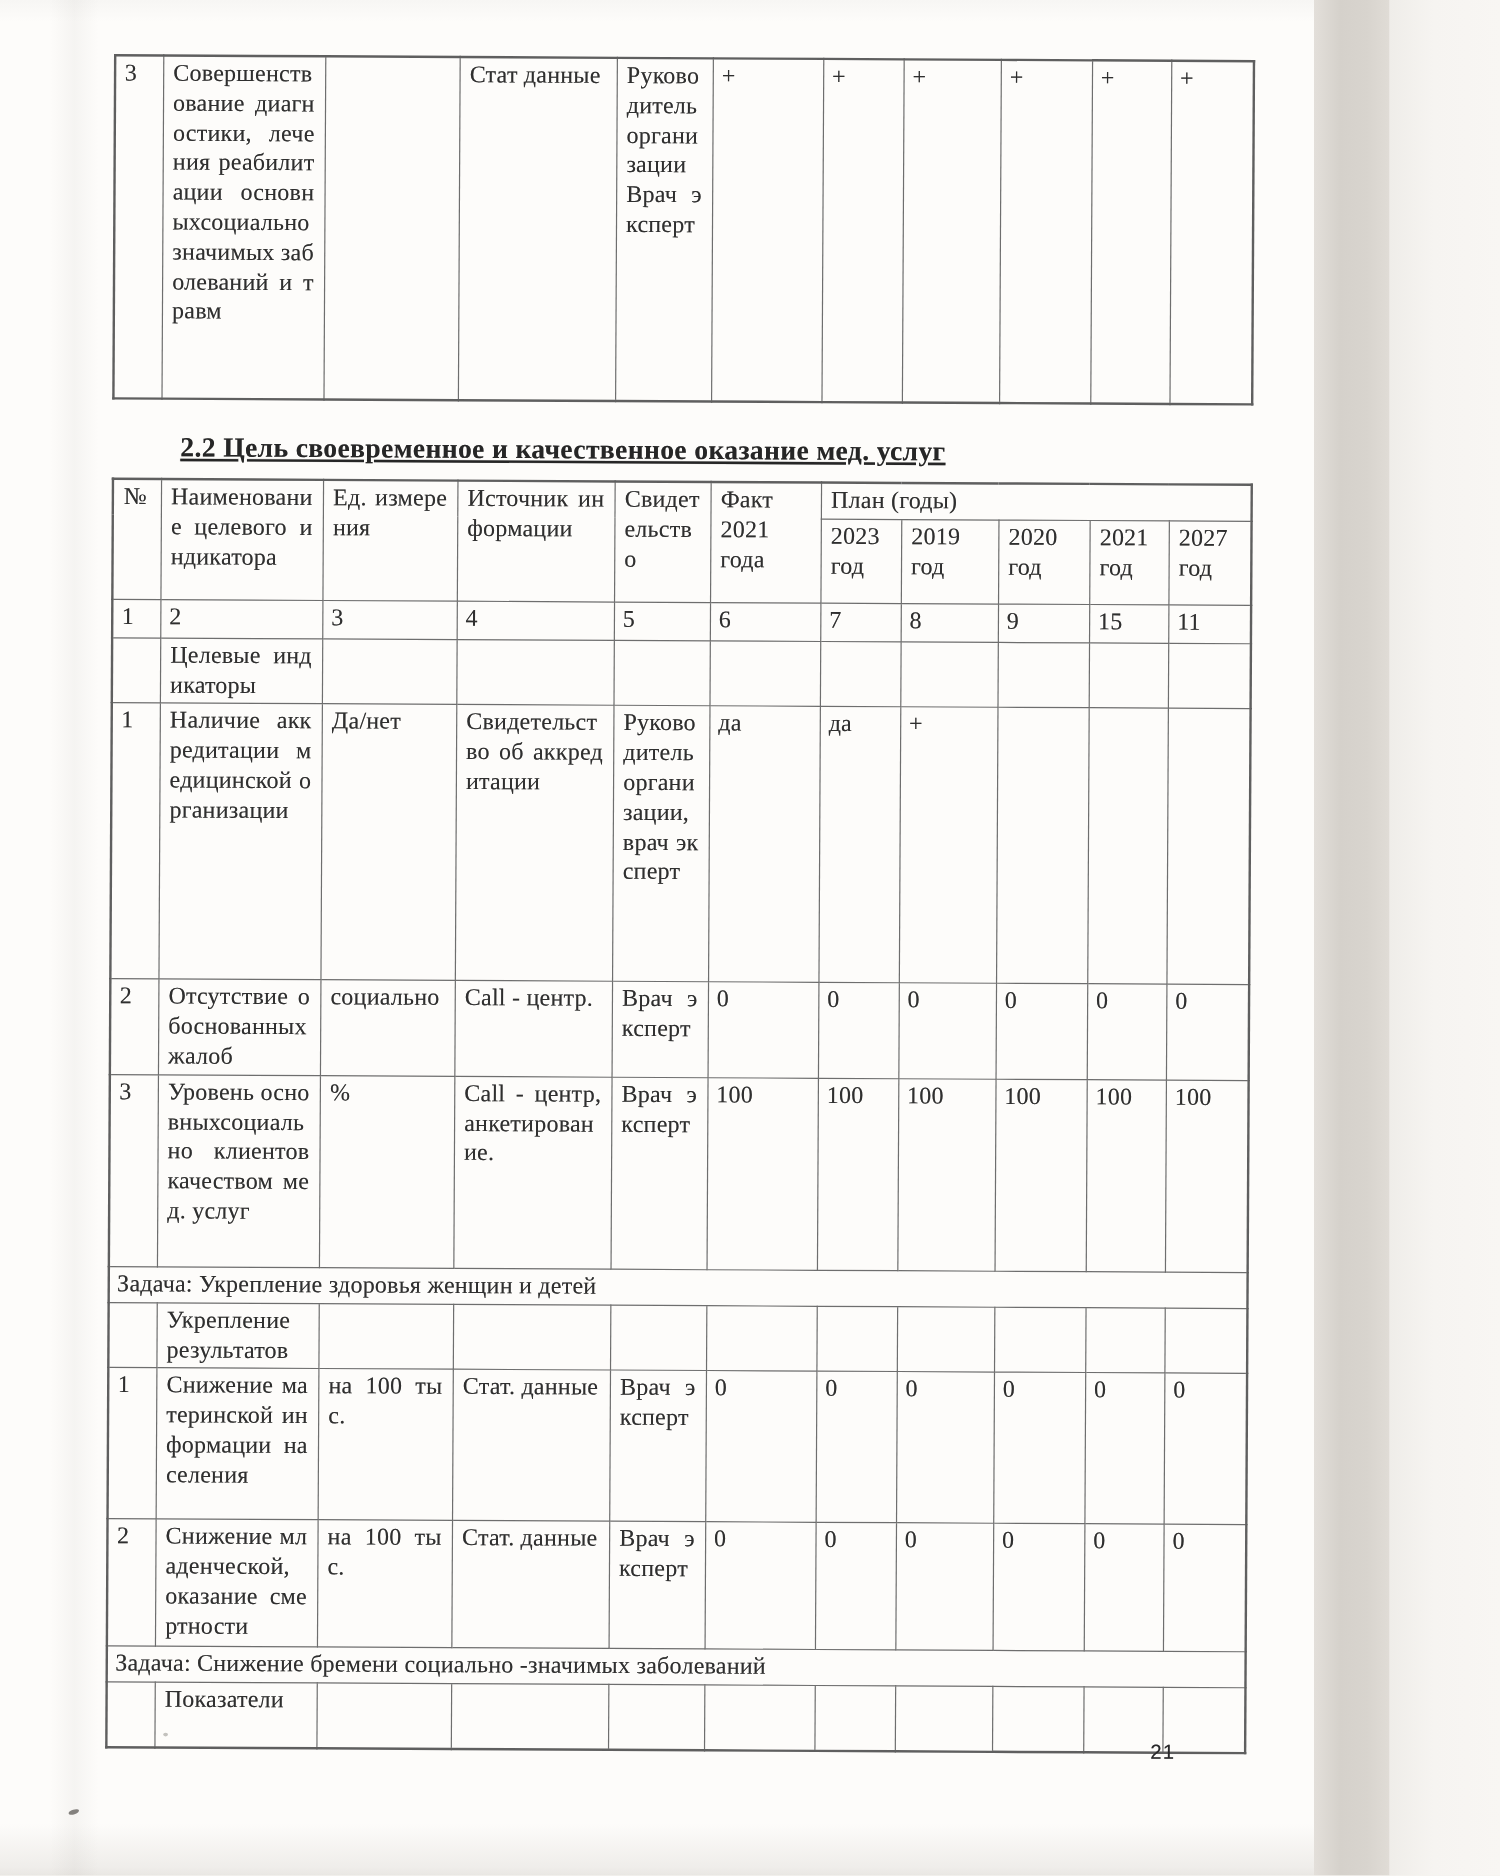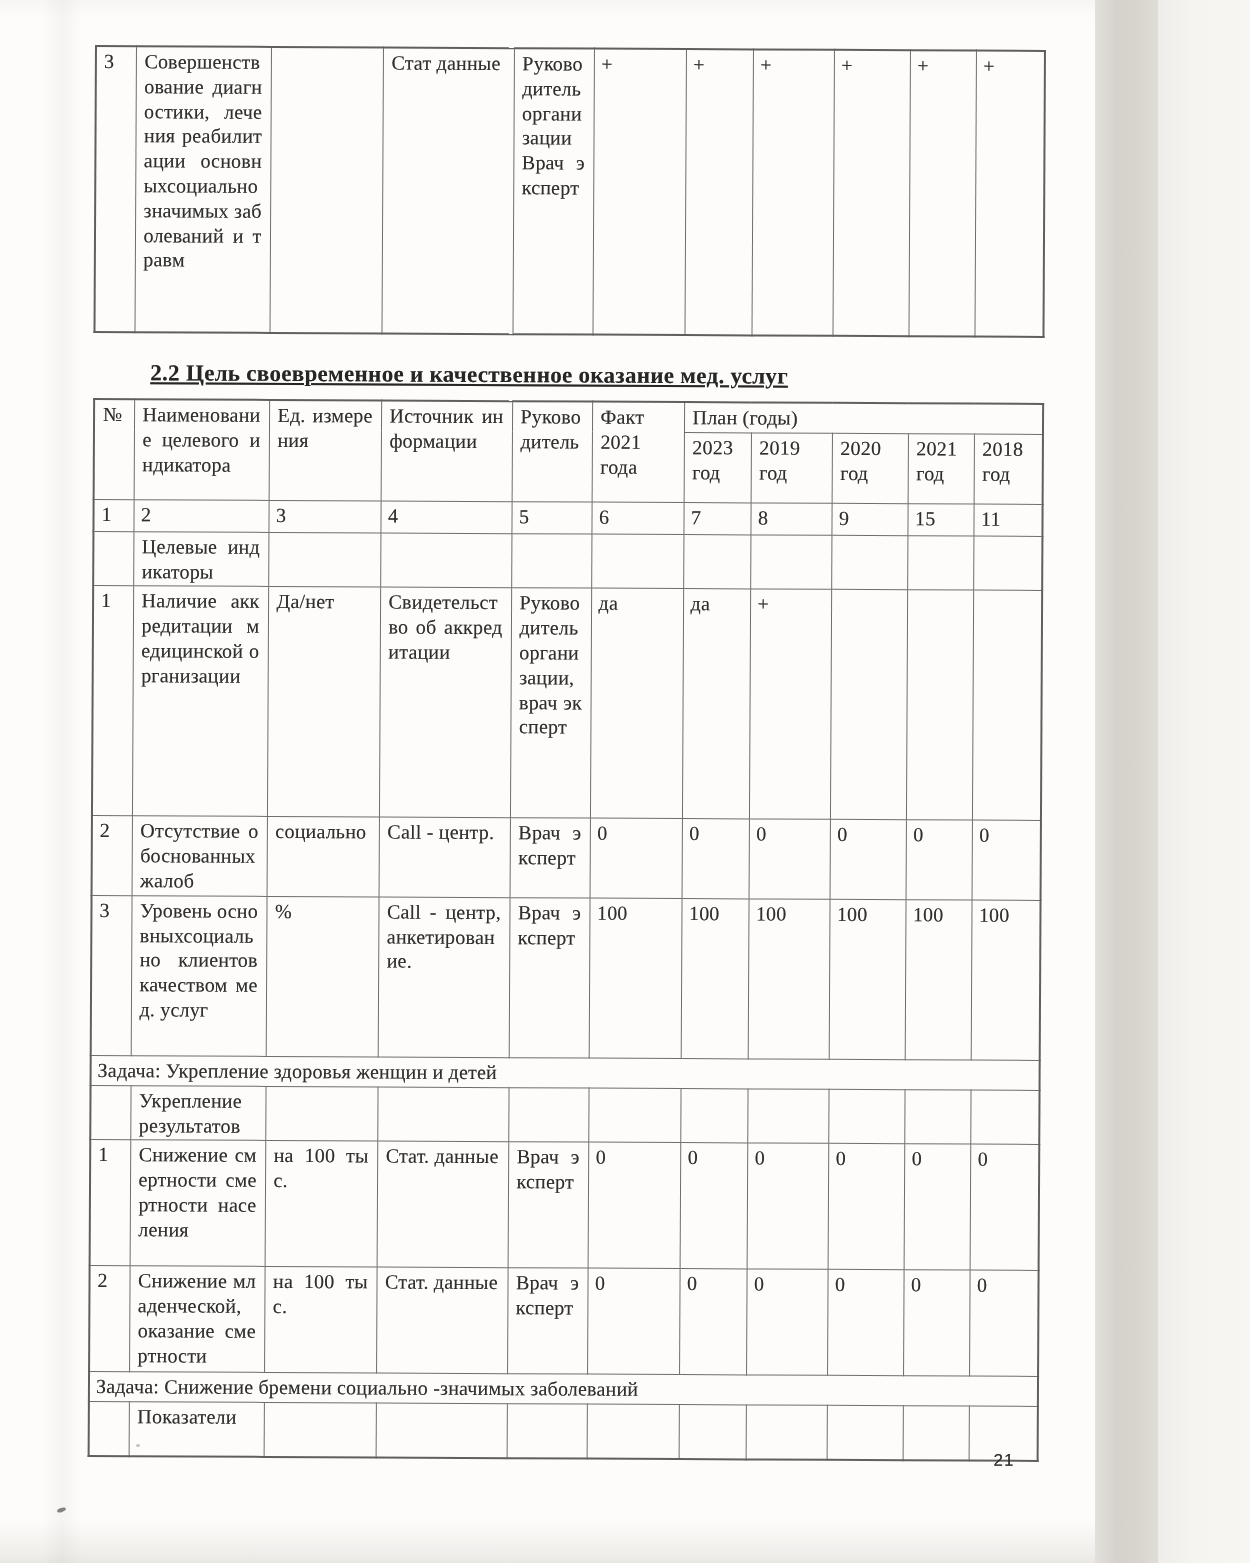--- a/index.html
+++ b/index.html
@@ -44,21 +44,21 @@
   .t-main{top:398px;}
   .heading{
     position:absolute;left:152px;top:360px;width:900px;
     font-size:23px;font-weight:bold;letter-spacing:.3px;
     text-decoration:underline;
     color:#262626;
   }
   .page-number{
     position:absolute;left:966px;top:1446px;
     font-family:"Liberation Sans", sans-serif;
-    font-size:17px;color:#29292b;letter-spacing:1px;margin-left:35px;
+    font-size:17px;color:#29292b;letter-spacing:1px;
   }
   .task-row td{padding:2px 6px;}
   
   .content{text-shadow:0 0 .35px rgba(40,40,40,.45);}
 </style>
 </head>
 <body>
 
 <div class="paper"></div>
 <div class="paper-crease"></div>
@@ -116,30 +116,30 @@
         <col style="width:66px">
         <col style="width:69px">
     </colgroup>
 
     <tbody>
         <tr style="height:30px">
       <td rowspan="2">№</td>
       <td rowspan="2" class="bw">Наименование целевого индикатора</td>
       <td rowspan="2" class="bw">Ед. измерения</td>
       <td rowspan="2" class="bw">Источник информации</td>
-      <td rowspan="2" class="bw">Руководитель</td>
+      <td rowspan="2" class="bw">Свидетельство</td>
       <td rowspan="2">Факт 2021 года</td>
       <td colspan="5">План (годы)</td>
     </tr>
     <tr style="height:70px">
       <td>2023 год</td>
       <td>2019 год</td>
       <td>2020 год</td>
       <td>2021 год</td>
-      <td>2018 год</td>
+      <td>2027 год</td>
     </tr>
 
     <tr style="height:32px">
       <td class="val">1</td>
       <td class="val">2</td>
       <td class="val">3</td>
       <td class="val">4</td>
       <td class="val">5</td>
       <td class="val">6</td>
       <td class="val">7</td>
@@ -218,21 +218,21 @@
       <td></td>
           <td></td>
           <td></td>
       <td></td>
           <td></td>
           <td></td>
     </tr>
 
     <tr style="height:126px">
       <td class="val">1</td>
-      <td class="bw">Снижение смертности смертности населения</td>
+      <td class="bw">Снижение материнской информации населения</td>
       <td class="bw">на 100 тыс.</td>
       <td class="bw">Стат. данные</td>
       <td class="bw">Врач эксперт</td>
       <td class="val">0</td>
       <td class="val">0</td>
       <td class="val">0</td>
       <td class="val">0</td>
       <td class="val">0</td>
       <td class="val">0</td>
     </tr>

